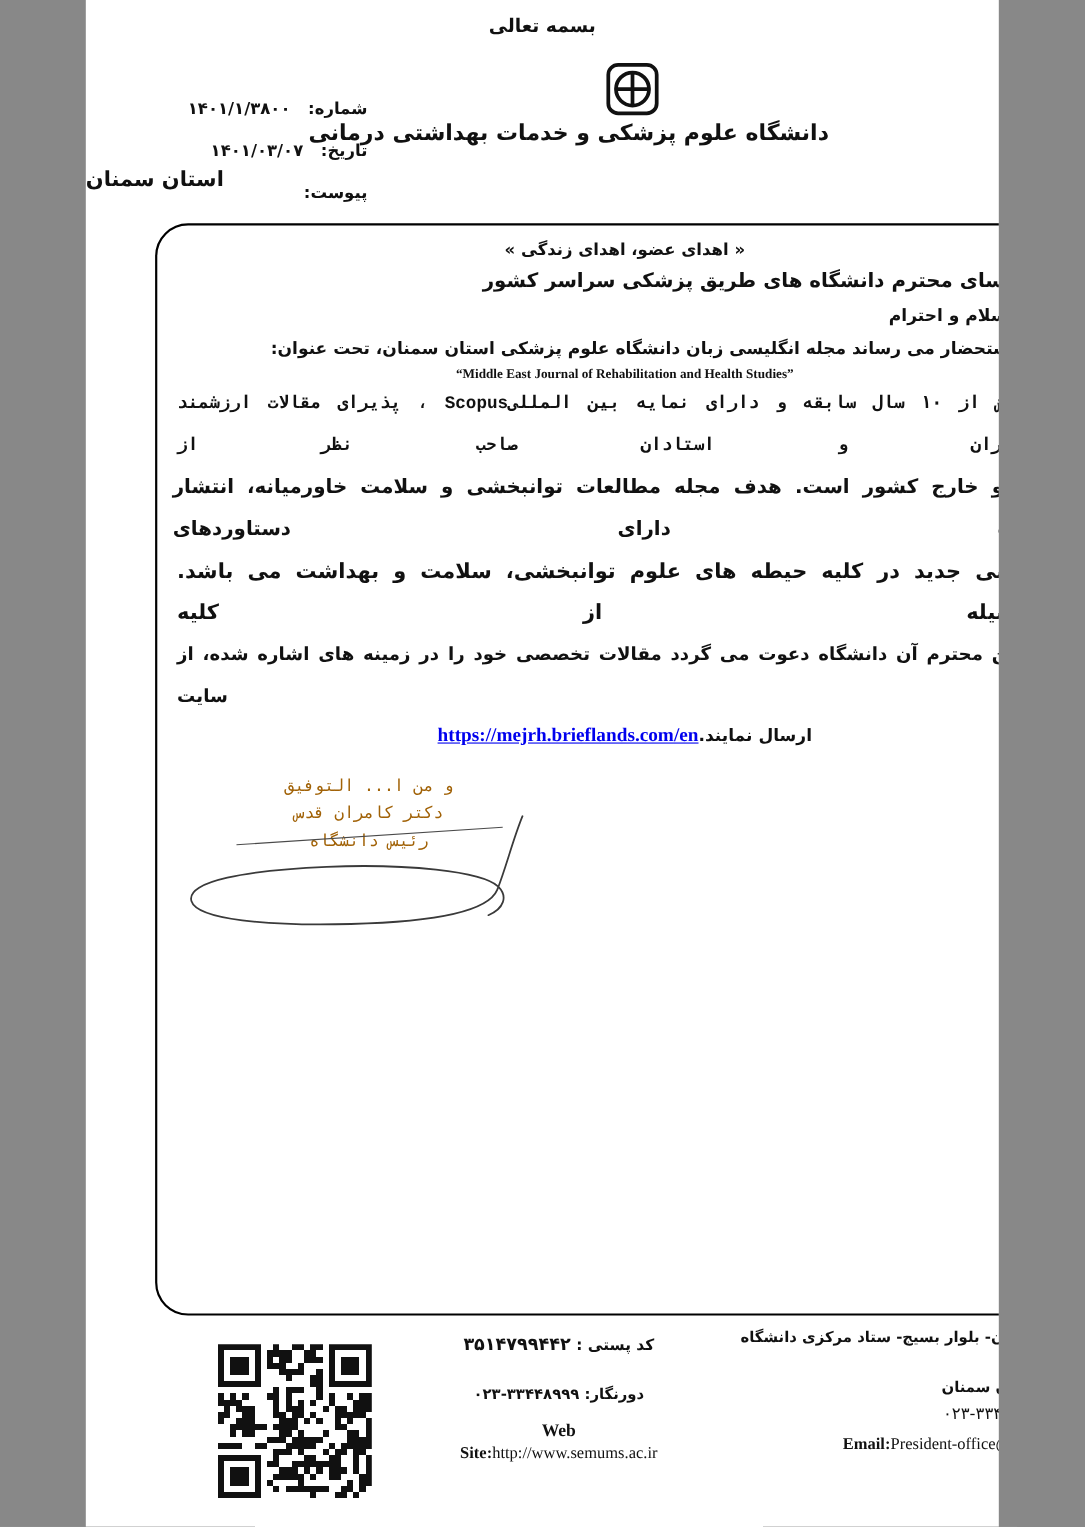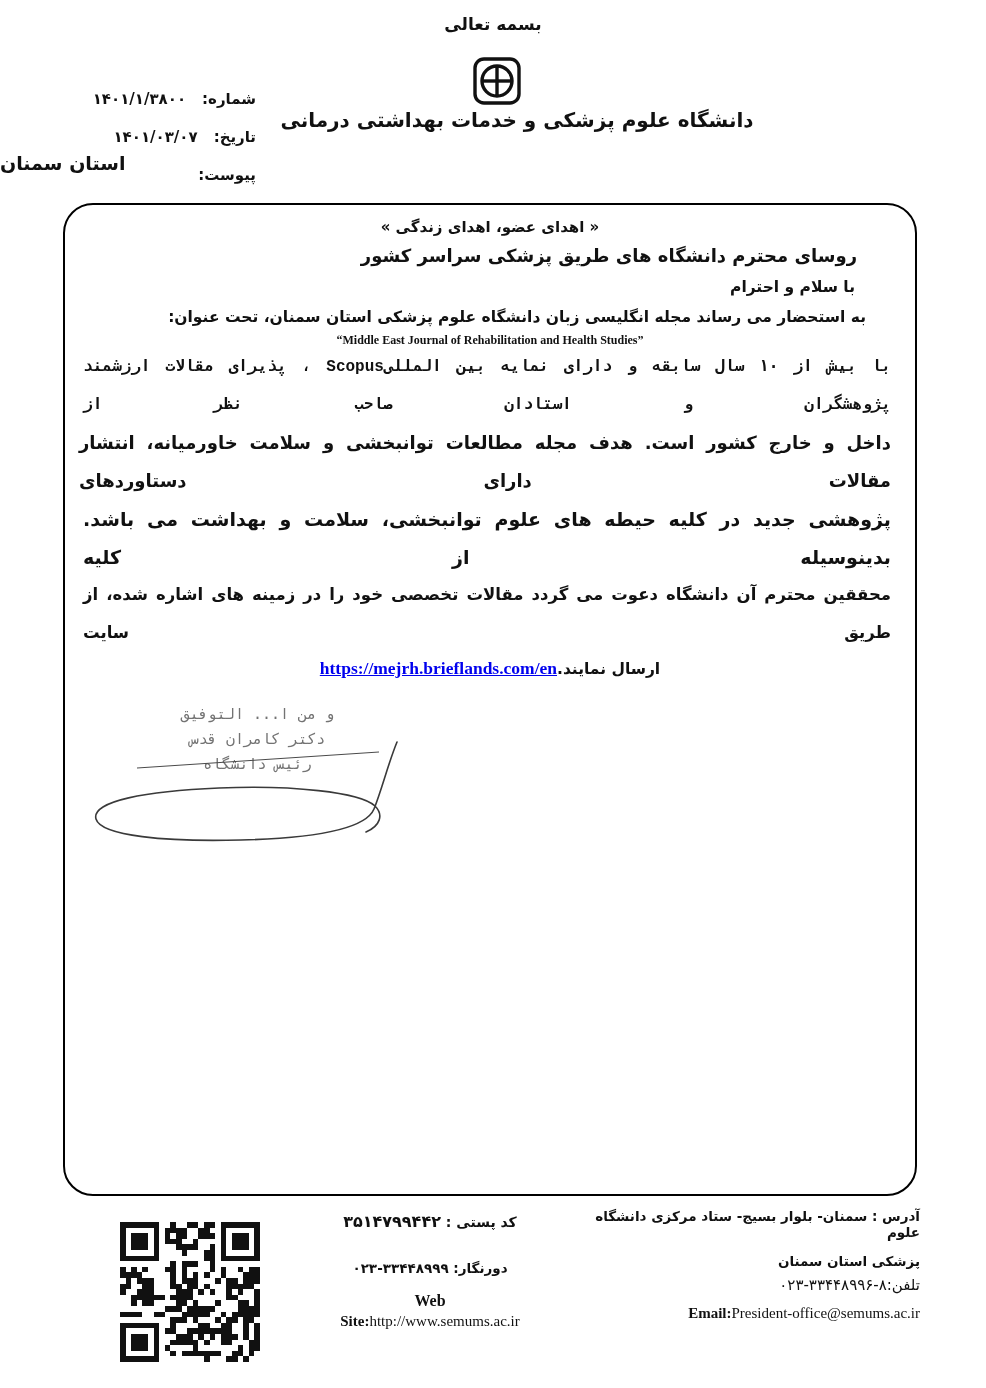--- a/index.html
+++ b/index.html
@@ -1,17 +1,17 @@
 <!DOCTYPE html>
 <html lang="fa"><head>
 <meta charset="utf-8">
 <style>
   html,body{margin:0;padding:0;background:#888;}
   .page{
-    position:relative;width:986px;height:1388px;background:#ffffff;
+    position:relative;width:830px;height:1388px;background:#ffffff;
     margin:0 auto;overflow:hidden;color:#111;
     font-family:"DejaVu Sans",sans-serif;
   }
   .fa{direction:rtl;unicode-bidi:embed;}
 
   
   .besmellah{position:absolute;top:14px;left:0;width:100%;text-align:center;
     font-size:17px;font-weight:bold;}
   .logo{position:absolute;top:56px;left:472px;width:50px;height:50px;}
   .uni-line1{position:absolute;top:108px;left:0;width:100%;text-align:center;
@@ -45,21 +45,21 @@
   .body-line.l1{font-size:16px;font-family:Liberation Mono, monospace;}
   .body-line.l2{font-size:18px;padding-left:14px;}
   .body-line.l3{font-size:19px;}
   .body-line.l4{font-size:16.5px;}
   .url-line{margin-top:6px;text-align:center;direction:rtl;font-weight:bold;}
   .journal-url{direction:ltr;unicode-bidi:embed;font-family:"Liberation Serif",serif;
     font-size:17.5px;font-weight:bold;text-decoration:underline;text-align:center;}
   .send-text{font-size:15.5px;text-align:center;}
 
   .sig-text{position:absolute;left:95px;top:497px;width:195px;text-align:center;
-    direction:rtl;font-size:15px;line-height:25px;letter-spacing:2px;color:#737373;
+    direction:rtl;font-size:15px;line-height:25px;letter-spacing:2px;color:#a16207;
     font-family:"DejaVu Sans Mono","DejaVu Sans",monospace;}
   .sig-draw{position:absolute;left:14px;top:534px;}
 
   
   .qr{position:absolute;left:120px;top:1222px;width:140px;height:140px;}
   .foot-mid{position:absolute;left:295px;top:1212px;width:270px;text-align:center;
     direction:rtl;}
   .postal{font-size:14px;font-weight:bold;}
   .postal .val{font-size:16px;}
   .fax{margin-top:29px;font-size:13.5px;font-weight:bold;}

